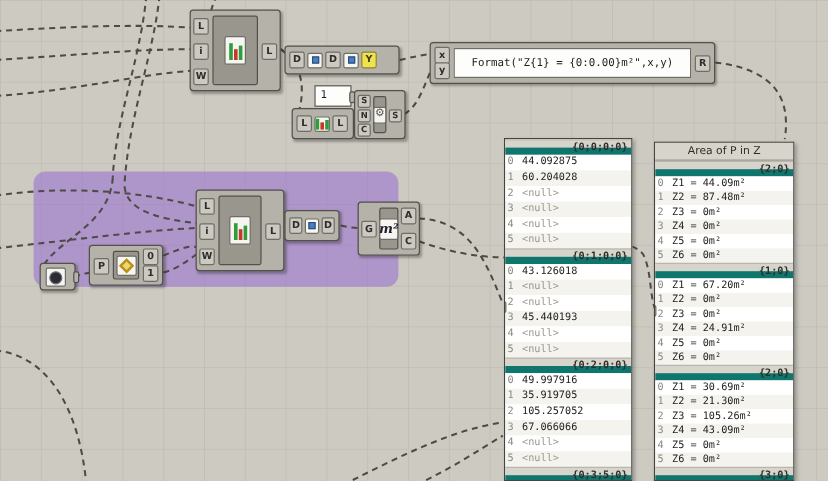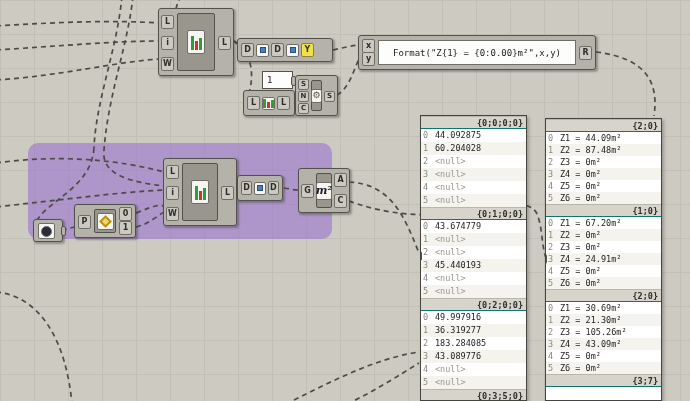--- a/index.html
+++ b/index.html
@@ -44,21 +44,21 @@
   .m2{font-family:"DejaVu Serif",serif;font-style:italic;font-weight:bold;font-size:11px;color:#20202c}
   .circle-geo{width:11px;height:11px;border-radius:50%;background:#2c2c36;border:1px solid #6a6a72}
   .diamond{width:9px;height:9px;border:2px solid #b98f1f;background:#eada6a;transform:rotate(45deg)}
   .nub{position:absolute;width:5px;height:10px;background:#b4b2a9;border:1px solid #52514b;border-radius:2px}
 
   .panel{position:absolute;background:#fff;border:1px solid #45443f;overflow:hidden;
     box-shadow:2px 2px 3px rgba(40,40,35,.3);font-family:"DejaVu Sans Mono",monospace}
   .ptitle{height:15px;background:#d7d4cc;border-bottom:1px solid #8a8881;font-size:9px;
     text-align:center;line-height:15px;color:#2e2d29;font-family:"DejaVu Sans",sans-serif}
   .pgroup-head{height:13px;background:#d7d4cc;font-size:8.5px;font-weight:bold;text-align:right;
-    line-height:13px;padding-right:3px;color:#2e2d29;border-top:1px solid #b9b6ae;border-bottom:1px solid #0f766e}
+    line-height:13px;padding-right:3px;color:#2e2d29;border-top:1px solid #b9b6ae;border-bottom:6px solid #0f766e}
   .prow{height:13px;line-height:13px;font-size:8.5px;display:flex;background:#fff}
   .prow.alt{background:#f4f3ee}
   .pnum{width:14px;color:#8a8881;padding-left:2px;flex:none}
   .pval{color:#1e1d1a;white-space:nowrap}
   .pval.pnull{color:#9a988f}
   .panel.compact .pgroup-head{height:13px;line-height:13px}
   .panel.compact .prow{height:12px;line-height:12px}
 </style>
 </head>
 <body>
@@ -236,21 +236,21 @@
         <span class="pnum">4</span>
         <span class="pval pnull">&lt;null&gt;</span>
       </div>
       <div class="prow alt">
         <span class="pnum">5</span>
         <span class="pval pnull">&lt;null&gt;</span>
       </div>
       <div class="pgroup-head">{0;1;0;0}</div>
       <div class="prow">
         <span class="pnum">0</span>
-        <span class="pval">43.674779</span>
+        <span class="pval">43.126018</span>
       </div>
       <div class="prow alt">
         <span class="pnum">1</span>
         <span class="pval pnull">&lt;null&gt;</span>
       </div>
       <div class="prow">
         <span class="pnum">2</span>
         <span class="pval pnull">&lt;null&gt;</span>
       </div>
       <div class="prow alt">
@@ -265,44 +265,45 @@
         <span class="pnum">5</span>
         <span class="pval pnull">&lt;null&gt;</span>
       </div>
       <div class="pgroup-head">{0;2;0;0}</div>
       <div class="prow">
         <span class="pnum">0</span>
         <span class="pval">49.997916</span>
       </div>
       <div class="prow alt">
         <span class="pnum">1</span>
-        <span class="pval">36.319277</span>
-      </div>
-      <div class="prow">
-        <span class="pnum">2</span>
-        <span class="pval">183.284085</span>
-      </div>
-      <div class="prow alt">
-        <span class="pnum">3</span>
-        <span class="pval">43.089776</span>
+        <span class="pval">35.919705</span>
+      </div>
+      <div class="prow">
+        <span class="pnum">2</span>
+        <span class="pval">105.257052</span>
+      </div>
+      <div class="prow alt">
+        <span class="pnum">3</span>
+        <span class="pval">67.066066</span>
       </div>
       <div class="prow">
         <span class="pnum">4</span>
         <span class="pval pnull">&lt;null&gt;</span>
       </div>
       <div class="prow alt">
         <span class="pnum">5</span>
         <span class="pval pnull">&lt;null&gt;</span>
       </div>
       <div class="pgroup-head">{0;3;5;0}</div>
     </div>
 </div>
 
 <div class="panel compact" style="left:545px;top:118px;width:117px;height:283px">
   <span class="nub" style="left:-4px;top:135px"></span>
+  <div class="ptitle">Area of P in Z</div>
   <div>
       <div class="pgroup-head">{2;0}</div>
       <div class="prow">
         <span class="pnum">0</span>
         <span class="pval">Z1 = 44.09m²</span>
       </div>
       <div class="prow alt">
         <span class="pnum">1</span>
         <span class="pval">Z2 = 87.48m²</span>
       </div>
@@ -365,15 +366,15 @@
         <span class="pval">Z4 = 43.09m²</span>
       </div>
       <div class="prow">
         <span class="pnum">4</span>
         <span class="pval">Z5 = 0m²</span>
       </div>
       <div class="prow alt">
         <span class="pnum">5</span>
         <span class="pval">Z6 = 0m²</span>
       </div>
-      <div class="pgroup-head">{3;7}</div>
+      <div class="pgroup-head">{3;0}</div>
     </div>
 </div>
 
 </body></html>

